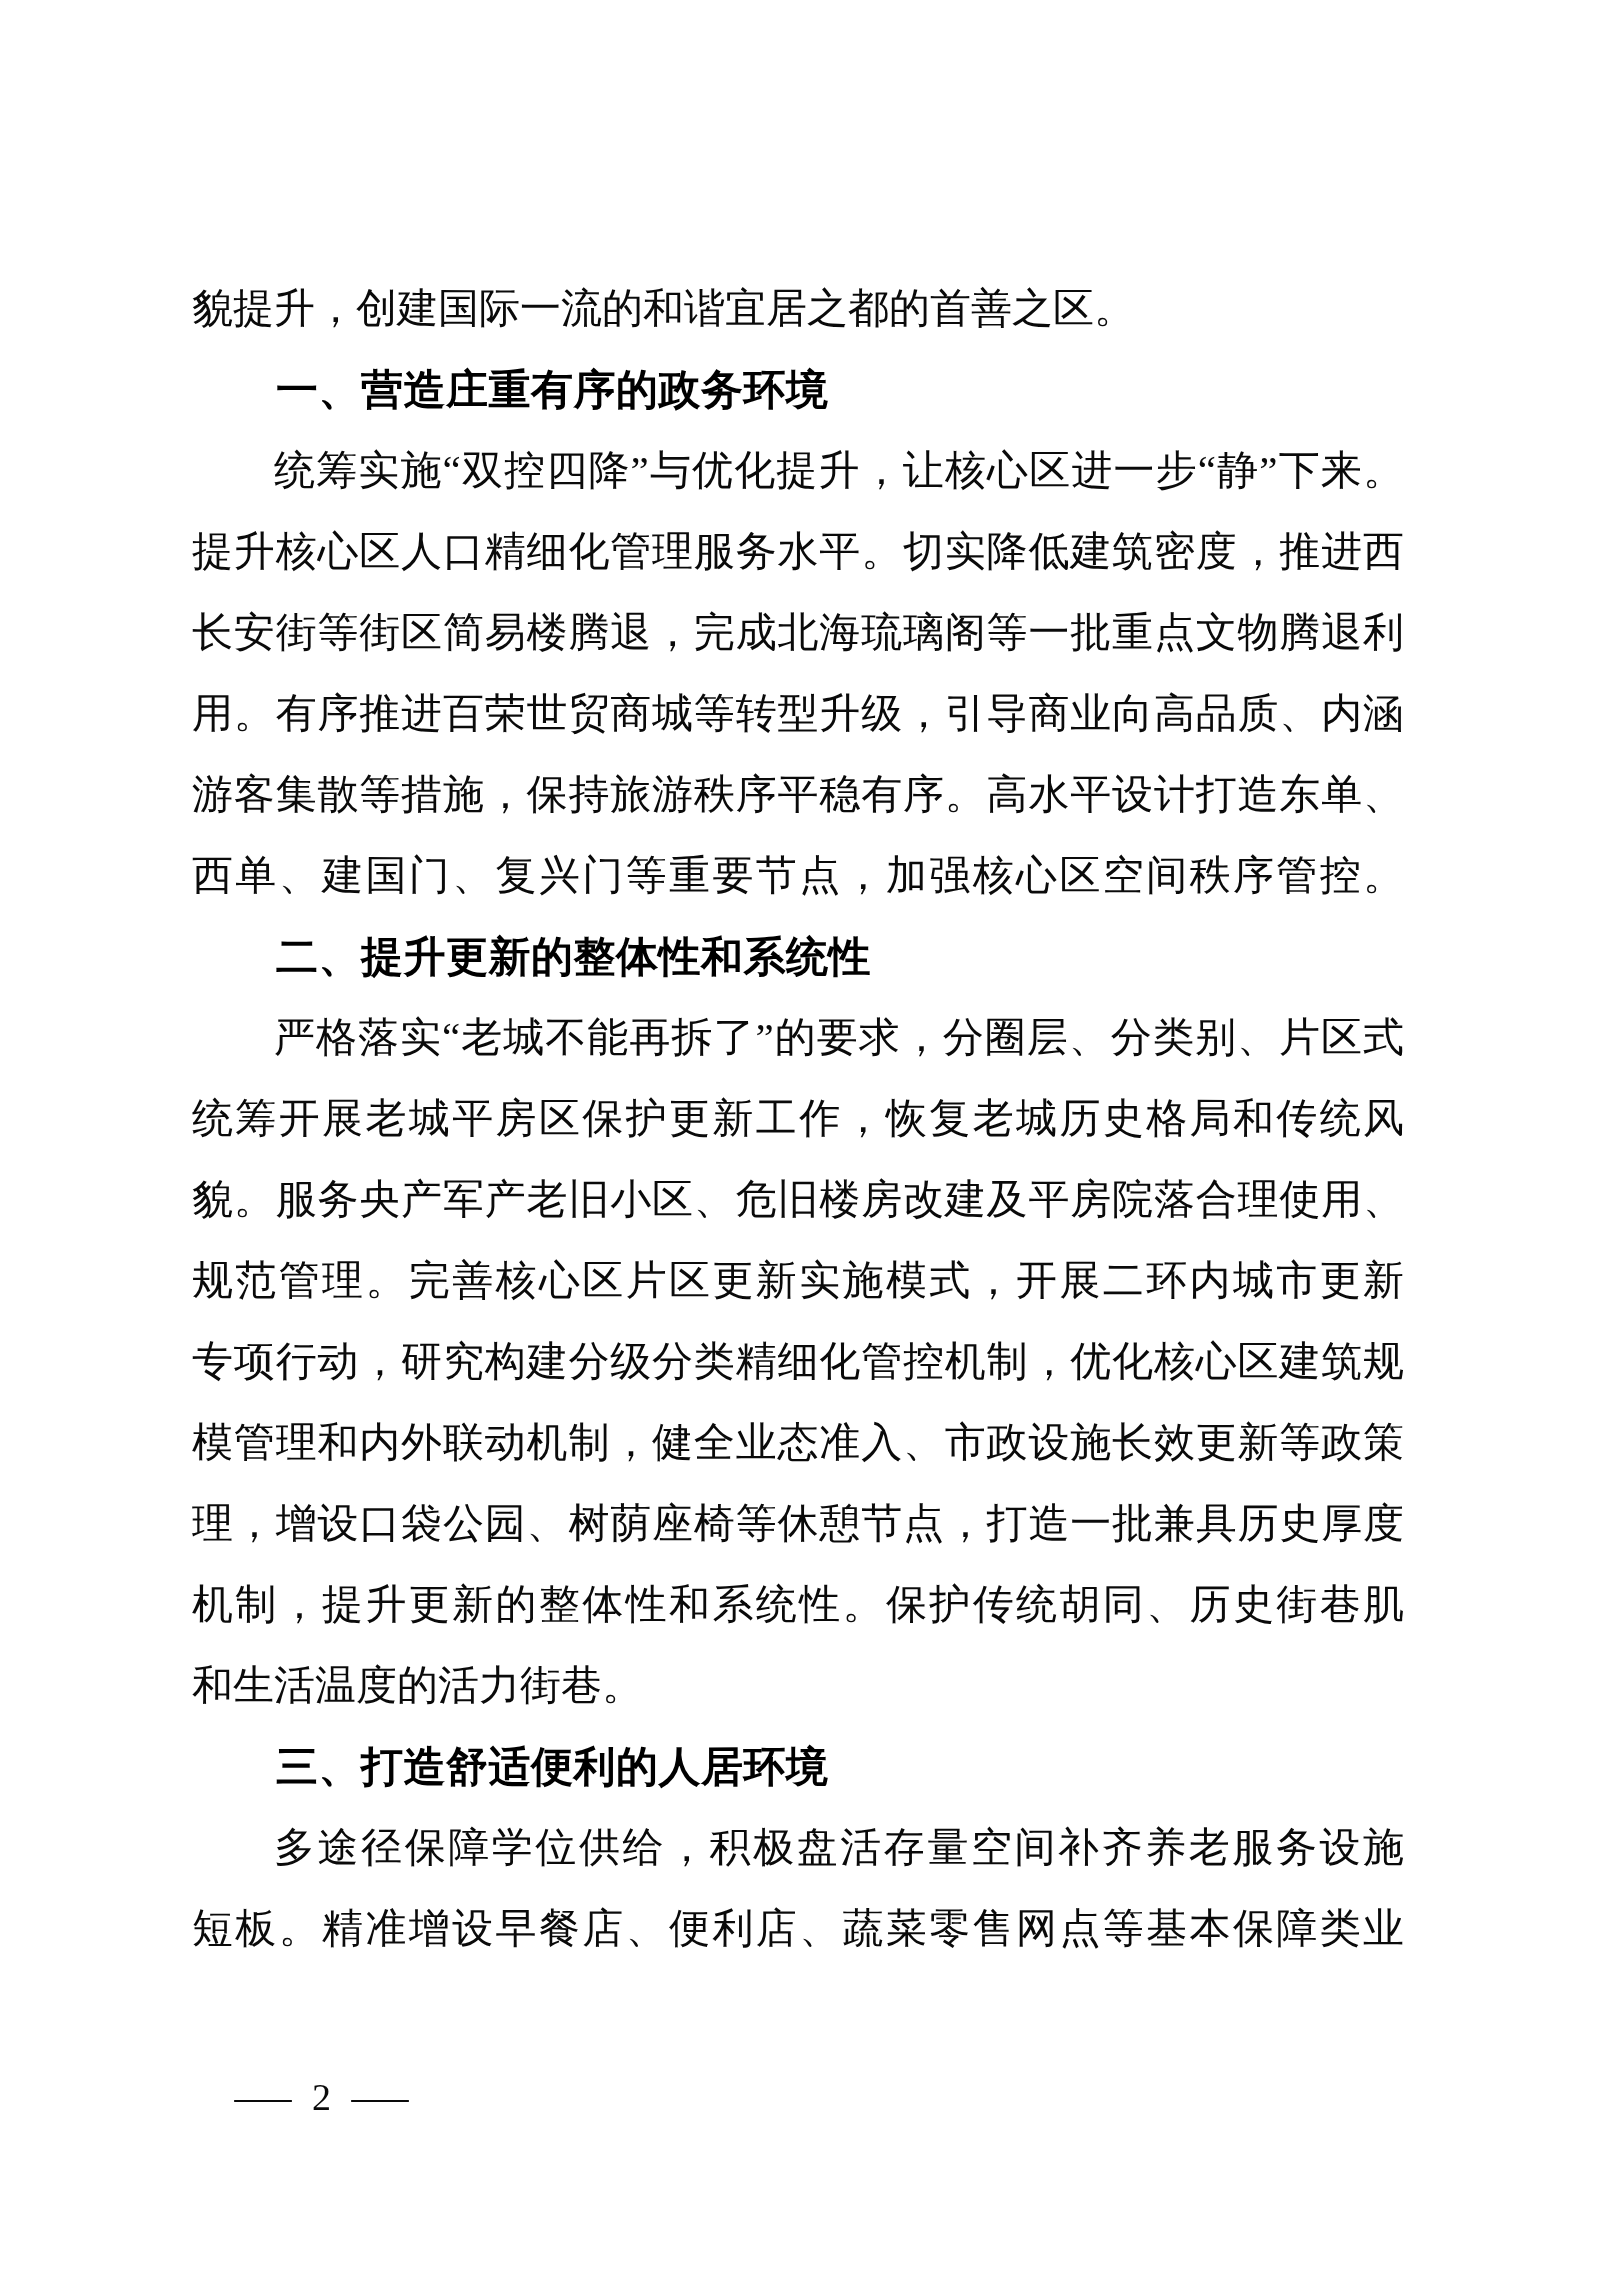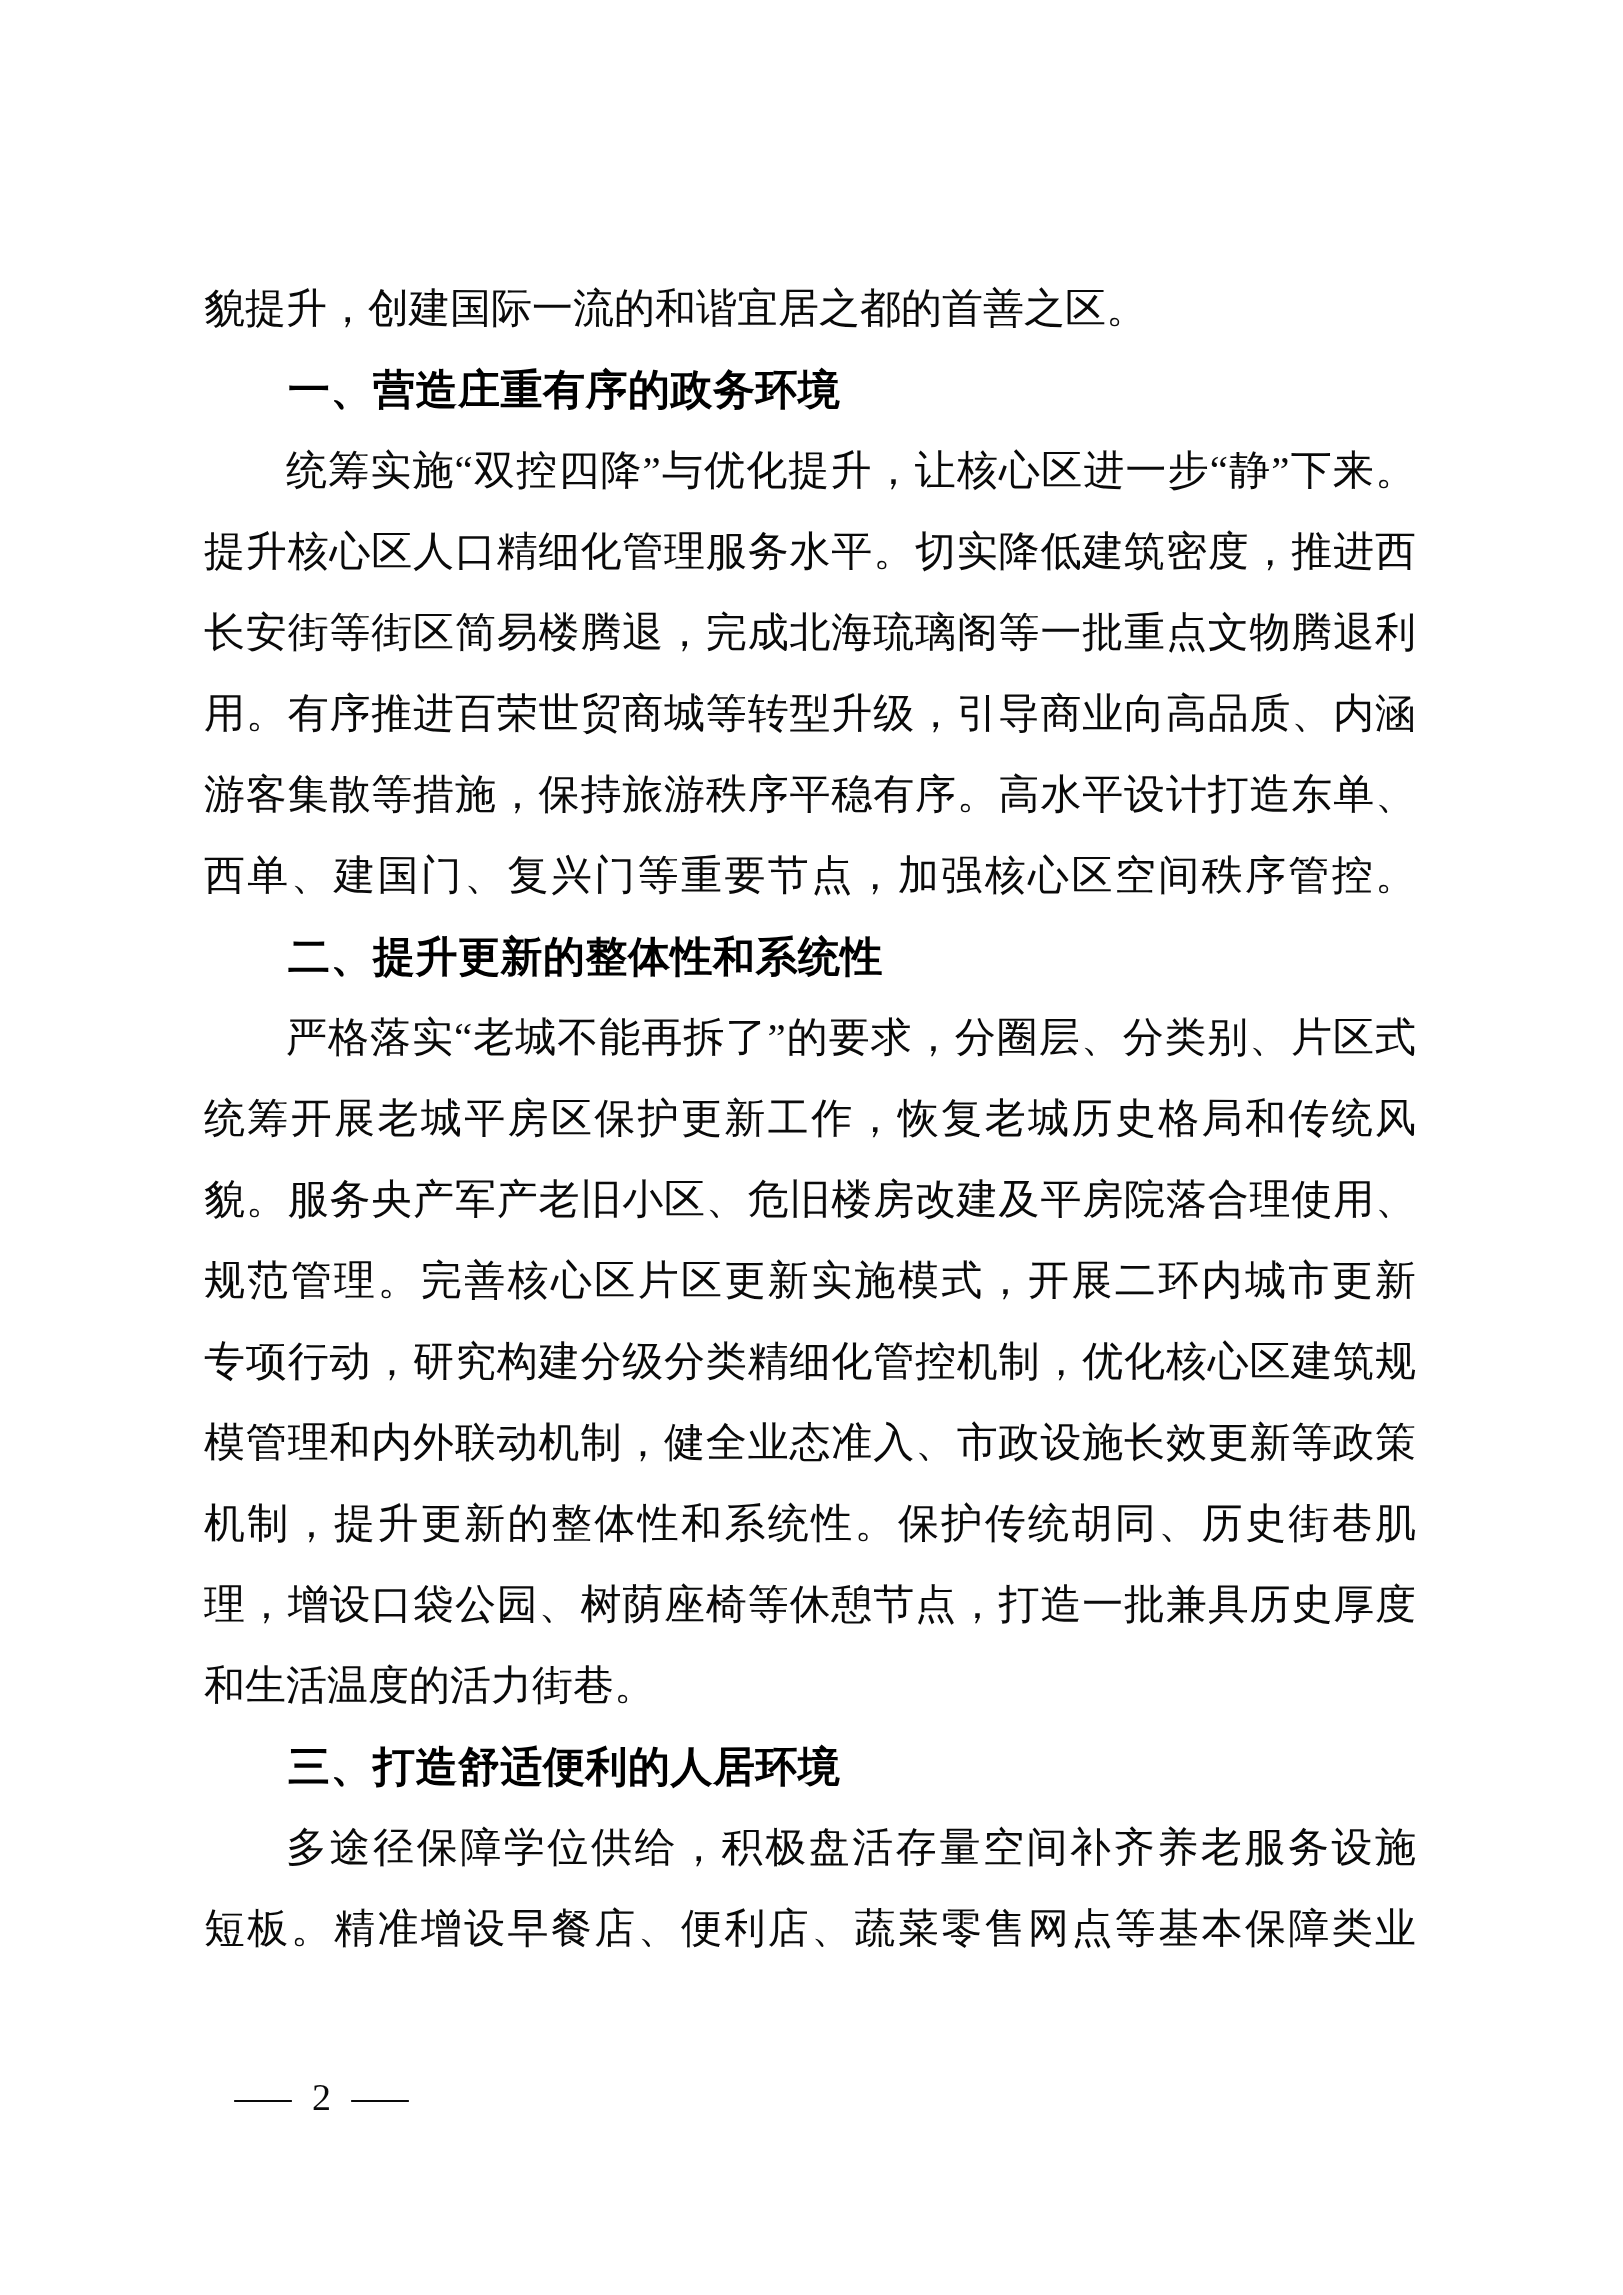--- a/index.html
+++ b/index.html
@@ -8,21 +8,21 @@
     position: relative;
     width: 1623px;
     height: 2295px;
     background: #ffffff;
     overflow: hidden;
     font-family: "Liberation Serif", "DejaVu Serif", serif;
     color: #000000;
   }
   .textblock {
     position: absolute;
-    left: 204px;
+    left: 192px;
     top: 268px;
     width: 1212px;
   }
   .l {
     height: 81px;
     line-height: 81px;
     font-size: 41px;
     font-weight: 400;
     color: #0a0a0a;
     white-space: normal;
@@ -76,22 +76,22 @@
     <div class="l just">用。有序推进百荣世贸商城等转型升级，引导商业向高品质、内涵</div>
     <div class="l just">游客集散等措施，保持旅游秩序平稳有序。高水平设计打造东单、</div>
     <div class="l just">西单、建国门、复兴门等重要节点，加强核心区空间秩序管控。</div>
     <h2 class="l head indent">二、提升更新的整体性和系统性</h2>
     <div class="l just indent">严格落实“老城不能再拆了”的要求，分圈层、分类别、片区式</div>
     <div class="l just">统筹开展老城平房区保护更新工作，恢复老城历史格局和传统风</div>
     <div class="l just">貌。服务央产军产老旧小区、危旧楼房改建及平房院落合理使用、</div>
     <div class="l just">规范管理。完善核心区片区更新实施模式，开展二环内城市更新</div>
     <div class="l just">专项行动，研究构建分级分类精细化管控机制，优化核心区建筑规</div>
     <div class="l just">模管理和内外联动机制，健全业态准入、市政设施长效更新等政策</div>
+    <div class="l just">理，增设口袋公园、树荫座椅等休憩节点，打造一批兼具历史厚度</div>
     <div class="l just">机制，提升更新的整体性和系统性。保护传统胡同、历史街巷肌</div>
-    <div class="l just">理，增设口袋公园、树荫座椅等休憩节点，打造一批兼具历史厚度</div>
     <div class="l">和生活温度的活力街巷。</div>
     <h2 class="l head indent">三、打造舒适便利的人居环境</h2>
     <div class="l just indent">多途径保障学位供给，积极盘活存量空间补齐养老服务设施</div>
     <div class="l just">短板。精准增设早餐店、便利店、蔬菜零售网点等基本保障类业</div>
   </main>
 
   <footer class="pageno">
     <span class="dash">—</span>
     <span class="num">2</span>
     <span class="dash">—</span>

